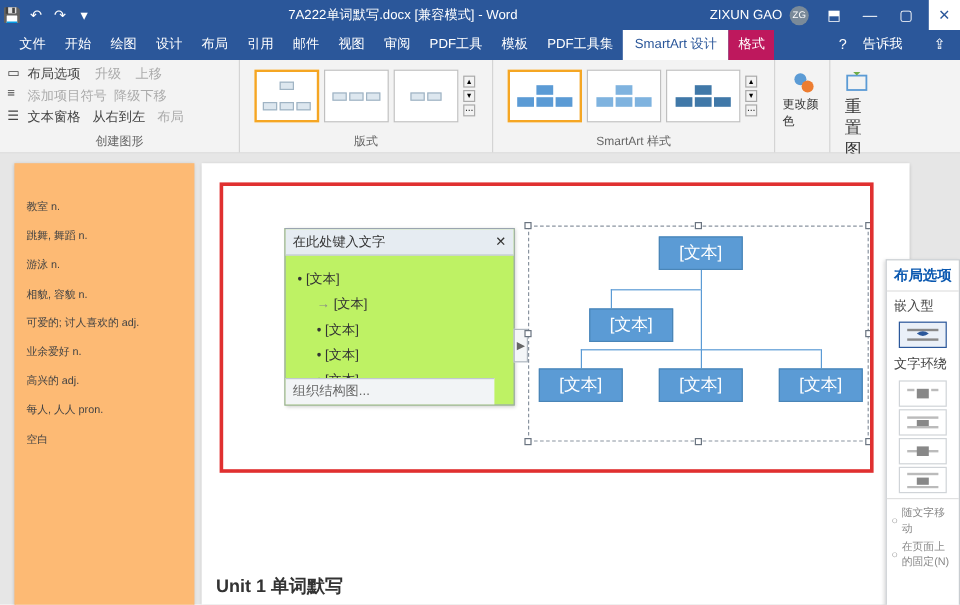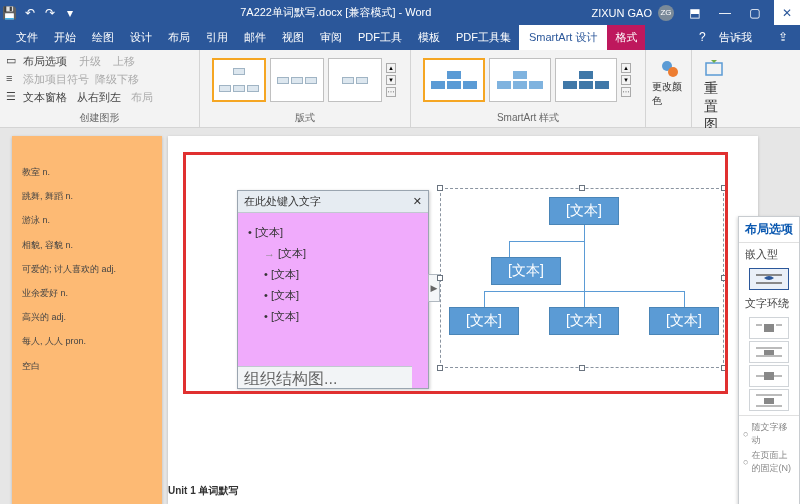--- a/index.html
+++ b/index.html
@@ -33,44 +33,44 @@
 .style-thumb.sel { border: 2px solid #f5a623; }
 .st-node { background: #5b9bd5; width: 14px; height: 8px; }
 .st-row { display: flex; gap: 2px; }
 .reset-btn { display: flex; flex-direction: column; align-items: center; font-size: 14px; color: #333; padding: 6px; }
 .reset-btn .ico { width: 22px; height: 22px; }
 .doc-area { position: relative; height: 376px; background: #e6e6e6; }
 .page-left { position: absolute; left: 12px; top: 8px; width: 150px; height: 416px; background: #fdba74; box-shadow: 0 1px 3px rgba(0,0,0,0.2); padding: 20px 10px; font-size: 9px; color: #333; }
 .page-left p { margin: 8px 0; }
 .page-right { position: absolute; left: 168px; top: 8px; right: 42px; height: 368px; background: #fff; box-shadow: 0 1px 3px rgba(0,0,0,0.2); }
 .red-box { position: absolute; left: 183px; top: 24px; width: 545px; height: 242px; border: 3px solid #e03030; pointer-events: none; }
-.text-pane { position: absolute; left: 237px; top: 62px; width: 192px; height: 199px; background: #f0abfc; border: 1px solid #9aa5b0; box-shadow: 1px 1px 3px rgba(0,0,0,0.2); }
+.text-pane { position: absolute; left: 237px; top: 62px; width: 192px; height: 148px; background: #bef264; border: 1px solid #9aa5b0; box-shadow: 1px 1px 3px rgba(0,0,0,0.2); }
 .text-pane-header { height: 22px; background: #e6ecf2; border-bottom: 1px solid #c0c8d0; display: flex; align-items: center; justify-content: space-between; padding: 0 6px; font-size: 11px; color: #333; }
 .text-pane-body { padding: 6px 10px; font-size: 11px; color: #333; }
 .text-pane-body .li { margin: 6px 0; }
 .text-pane-body .sub { margin-left: 16px; }
 .text-pane-body .arrow::before { content: "→ "; color: #888; }
-.text-pane-footer { position: absolute; bottom: 0; left: 0; right: 16px; height: 22px; border-top: 1px solid #c0c8d0; background: #f2f4f6; font-size: 16px; color: #666; padding: 2px 6px; margin-top: 32px; }
+.text-pane-footer { position: absolute; bottom: 0; left: 0; right: 16px; height: 22px; border-top: 1px solid #c0c8d0; background: #f2f4f6; font-size: 11px; color: #666; padding: 2px 6px; margin-top: 32px; }
 .expand-tab { position: absolute; left: 428px; top: 146px; width: 12px; height: 28px; background: #f4f6f8; border: 1px solid #b0b8c0; display: flex; align-items: center; justify-content: center; font-size: 9px; color: #666; }
 .smartart-frame { position: absolute; left: 440px; top: 60px; width: 284px; height: 180px; border: 1px dashed #8a94a0; }
 .smartart-frame .handle { position: absolute; width: 6px; height: 6px; background: #fff; border: 1px solid #6a7480; }
 .h-tl { top: -4px; left: -4px; } .h-tr { top: -4px; right: -4px; } .h-bl { bottom: -4px; left: -4px; } .h-br { bottom: -4px; right: -4px; }
 .h-tm { top: -4px; left: 50%; margin-left: -3px; } .h-bm { bottom: -4px; left: 50%; margin-left: -3px; }
 .h-ml { left: -4px; top: 50%; margin-top: -3px; } .h-mr { right: -4px; top: 50%; margin-top: -3px; }
 .sa-container { position: absolute; inset: 8px; }
 .sa-node { position: absolute; background: #5b9bd5; color: #fff; font-size: 14px; display: flex; align-items: center; justify-content: center; border: 1px solid #4a85b7; }
 .sa-line-v { position: absolute; width: 1px; background: #5b9bd5; }
 .sa-line-h { position: absolute; height: 1px; background: #5b9bd5; }
 .layout-panel { position: absolute; right: 0; top: 88px; width: 62px; height: 290px; background: #fff; border: 1px solid #c8ccd0; box-shadow: -1px 1px 3px rgba(0,0,0,0.15); font-size: 10px; color: #444; }
 .lp-title { font-size: 12px; color: #0a58b0; font-weight: bold; padding: 4px 6px; border-bottom: 1px solid #e0e0e0; }
 .lp-sec { padding: 4px 6px; font-size: 11px; color: #444; }
 .lp-icon { width: 40px; height: 22px; margin: 2px auto; display: flex; align-items: center; justify-content: center; border: 1px solid #d0d4d8; background: #fff; }
 .lp-icon.sel { border: 1px solid #2b579a; background: #eaf0f8; }
 .lp-radio { display: flex; align-items: center; gap: 3px; color: #888; padding: 1px 4px; font-size: 9px; }
-.page-right-footer { position: absolute; bottom: 6px; left: 0; font-size: 10px; font-weight: bold; color: #333; }
+.page-right-footer { position: absolute; bottom: 6px; left: 12px; font-size: 15px; font-weight: bold; color: #333; }
 .watermark { position: absolute; left: 12px; top: 94px; font-size: 24px; color: rgba(90,90,90,0.65); font-weight: bold; pointer-events: none; text-shadow: 0 0 4px rgba(255,255,255,0.9); }
 .watermark .wm-sub { font-size: 10px; color: rgba(120,120,120,0.7); display: block; font-weight: normal; }
 .doc-outline-text { font-size: 9px; line-height: 1.8; color: #444; }
 svg { display: block; }
 </style>
 </head>
 <body>
 
 <div class="titlebar">
   <div class="titlebar-left">

